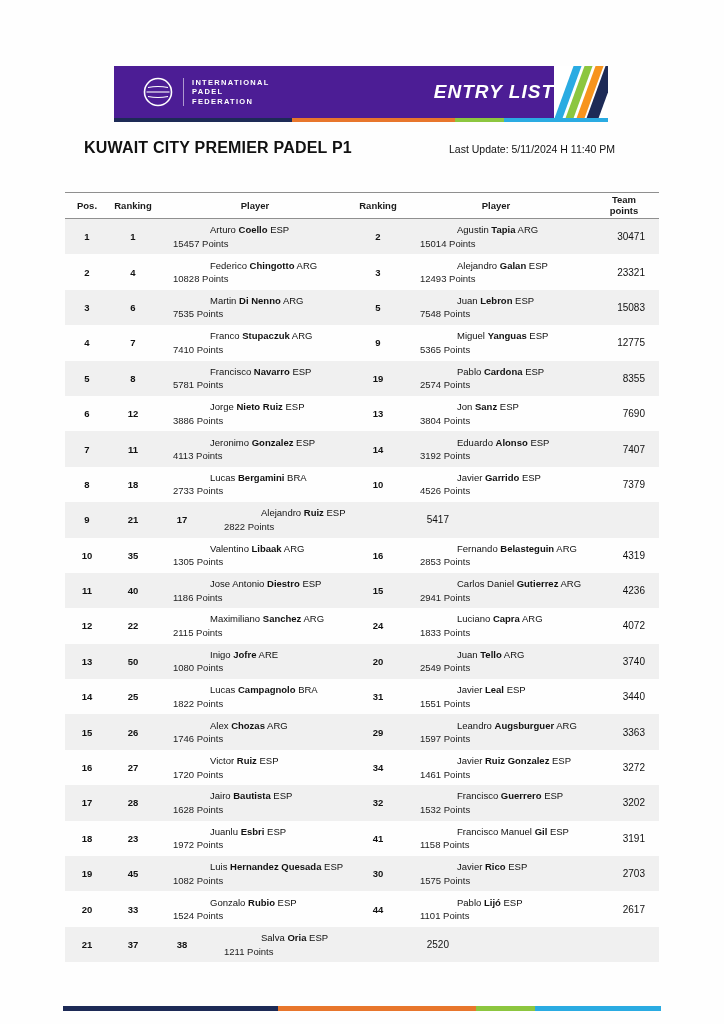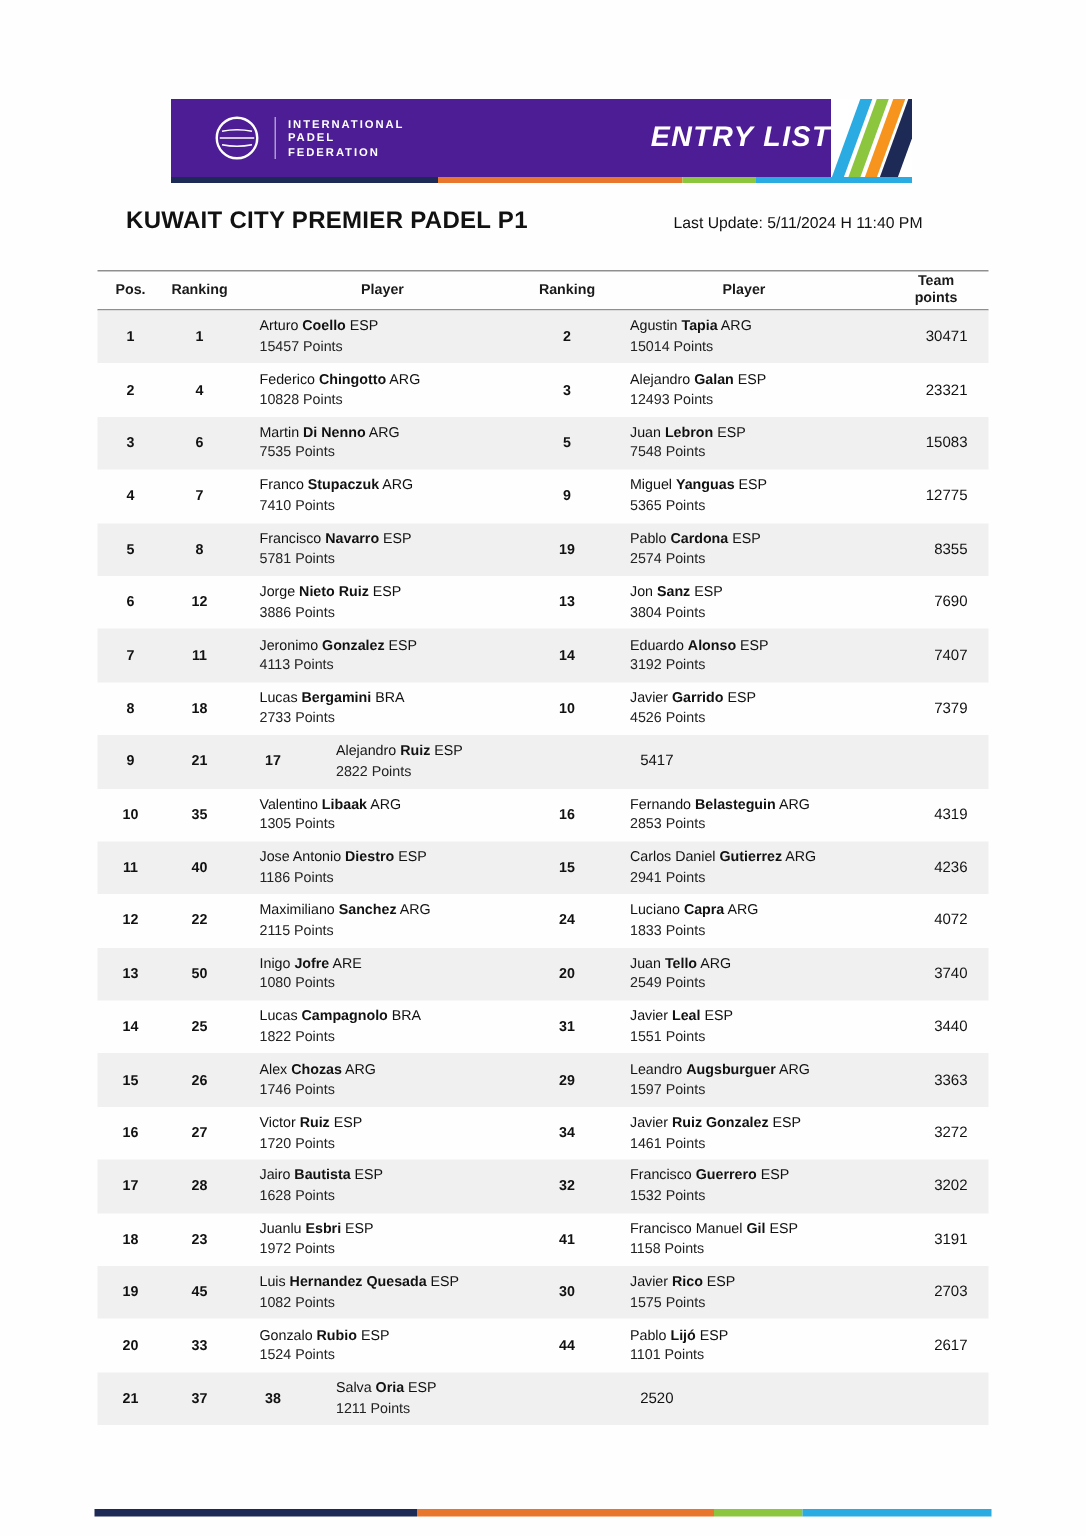--- a/index.html
+++ b/index.html
@@ -31,41 +31,41 @@
   .seg-green { background:#8cc63f; width:10%; height:100%; }
   .seg-cyan  { background:#2aabe2; width:21%; height:100%; }
 
   
   .title-row { position:absolute; left:65px; top:139px; width:594px;
                display:flex; justify-content:space-between; align-items:baseline; }
   .doc-title { font-size:16px; font-weight:bold; letter-spacing:.2px;padding-left:19px; }
   .last-update { font-size:10.5px; margin-right:44px; white-space:nowrap;text-align:right; }
 
   
-  .table { position:absolute; left:65px; top:180px; width:594px; }
+  .table { position:absolute; left:65px; top:192px; width:594px; }
   .thead { display:flex; align-items:center; height:27px; font-weight:bold; font-size:9.5px;
            border-top:1px solid #8f8f8f; border-bottom:1px solid #8f8f8f; color:#1a1a1a; }
   .h { text-align:center; }
   .h-pos    { width:44px; }
   .h-rank1  { width:48px; }
   .h-player1{ width:196px; }
   .h-rank2  { width:50px; }
   .h-player2{ width:186px; }
   .h-total  { width:70px; line-height:10.5px; white-space:pre-line; }
 
   .tbody { font-size:9.5px; }
   .row { display:flex; align-items:center; height:35.4px; }
   .tbody > .row:nth-child(odd) { background:#f0f0f0; }
   .c-pos   { width:44px;  text-align:center; font-weight:bold; }
   .c-rank1 { width:48px;  text-align:center; font-weight:bold; }
   .c-player{ width:196px; padding-left:16px; }
   .c-rank2 { width:50px;  text-align:center; font-weight:bold; }
   .c-player2{ width:186px; padding-left:17px; }
   .c-total { width:70px;  text-align:right; padding-right:14px; font-weight:normal; font-size:10px; }
-  .pname { line-height:13.5px; white-space:nowrap; }
+  .pname { line-height:13.5px; white-space:nowrap;margin-left:37px; }
   .ppts  { line-height:13.5px; color:#222; }
 </style>
 </head>
 <body>
 
 <div class="page">
 
   <div class="banner">
     <div class="logo-wrap">
       <span class="logo-circle">

